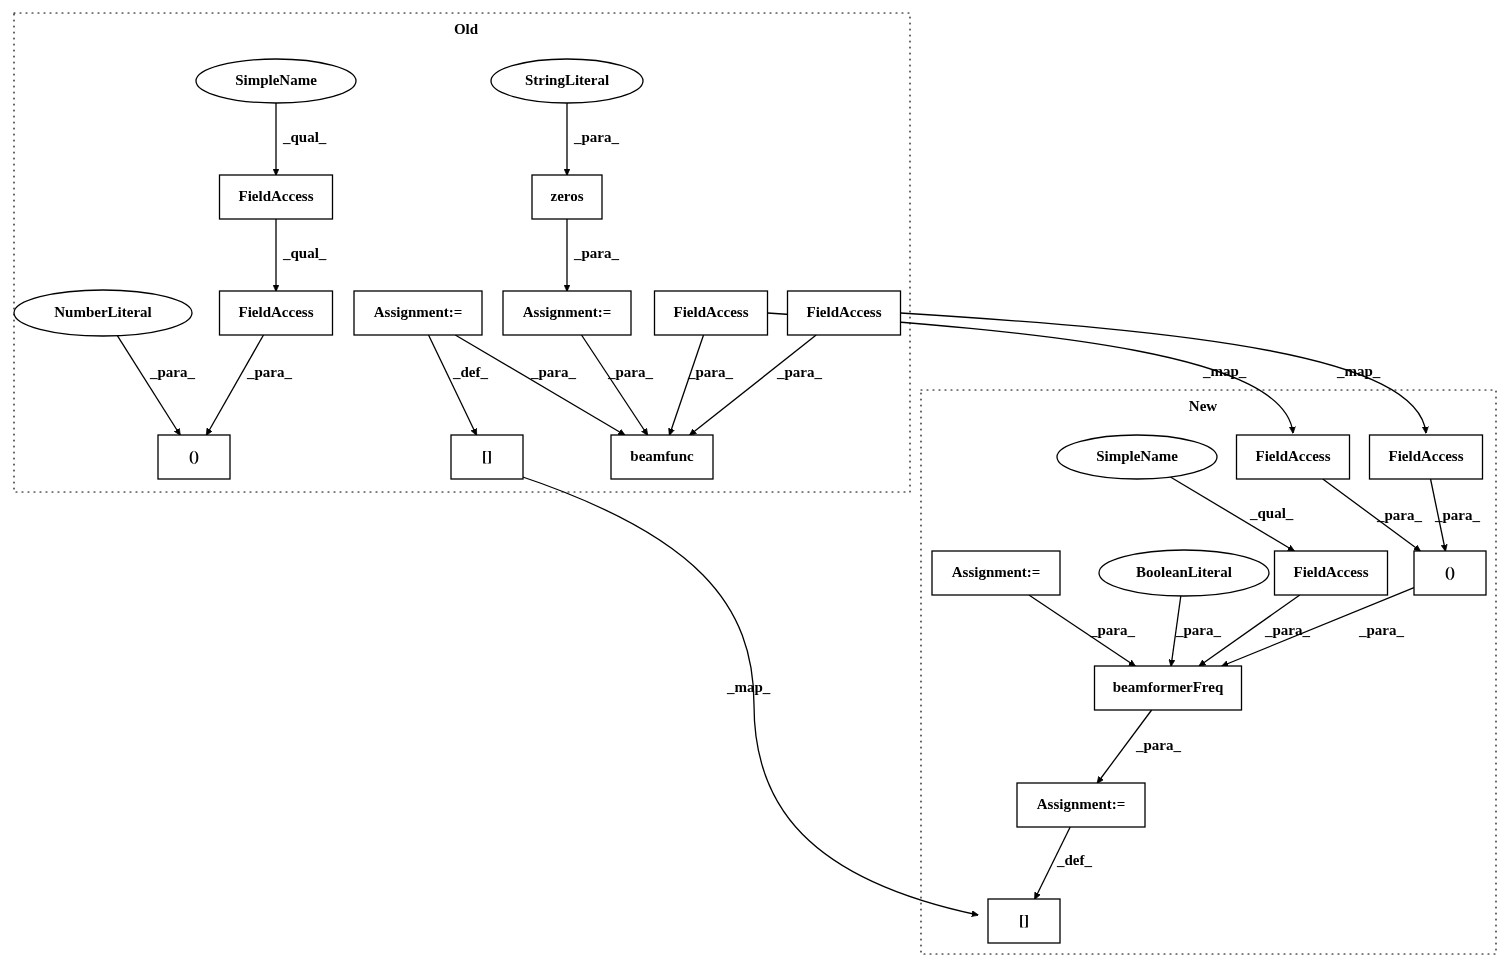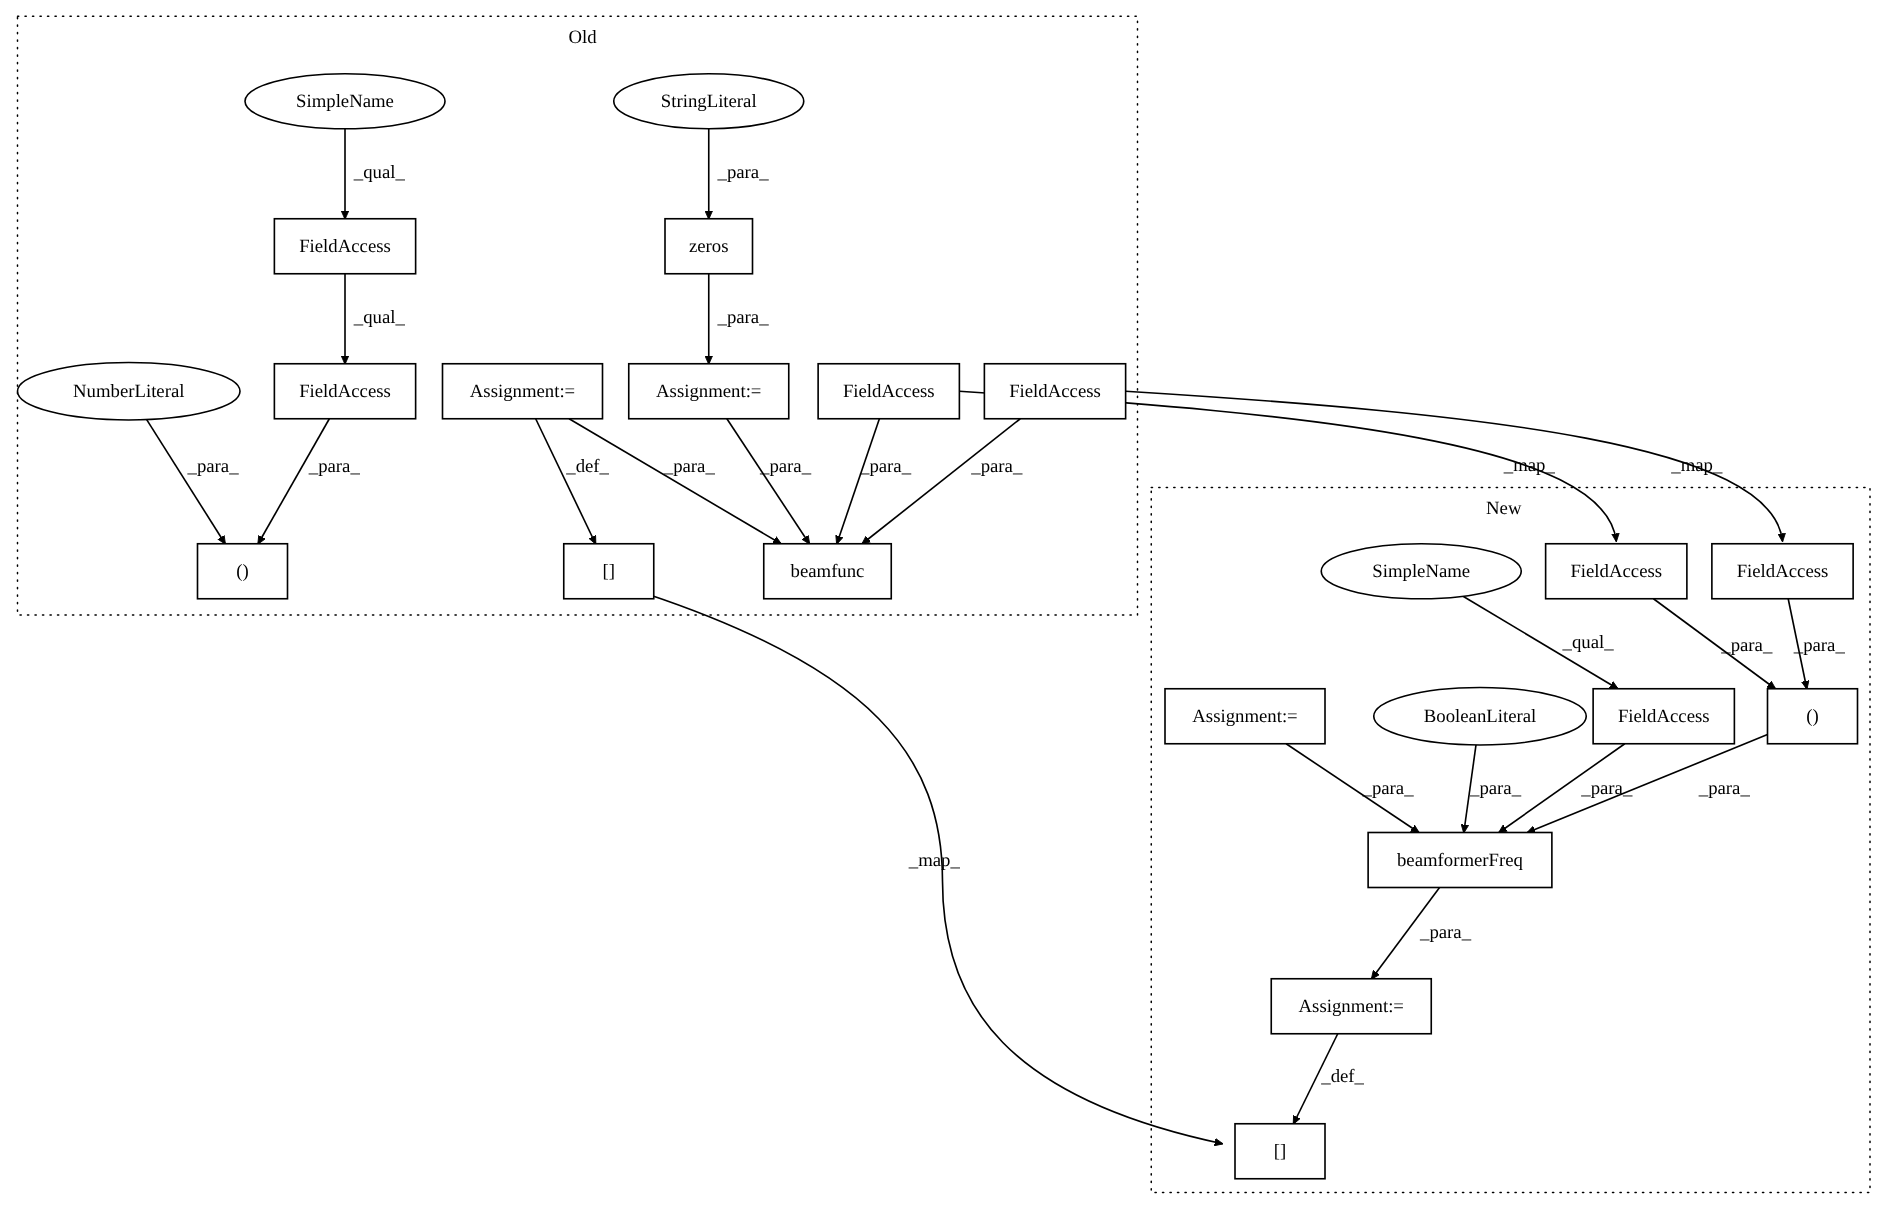--- a/index.html
+++ b/index.html
@@ -7,20 +7,21 @@
     padding: 0;
     background: #ffffff;
   }
   #canvas-wrap {
     position: relative;
     width: 1511px;
     height: 972px;
     background: #ffffff;
     font-family: "Liberation Serif", "DejaVu Serif", serif;
     overflow: hidden;
+    font-weight: bold;
   }
   svg#graph {
     display: block;
     width: 1511px;
     height: 972px;
   }
   .cluster-box {
     fill: none;
     stroke: #000000;
     stroke-width: 1.2;

